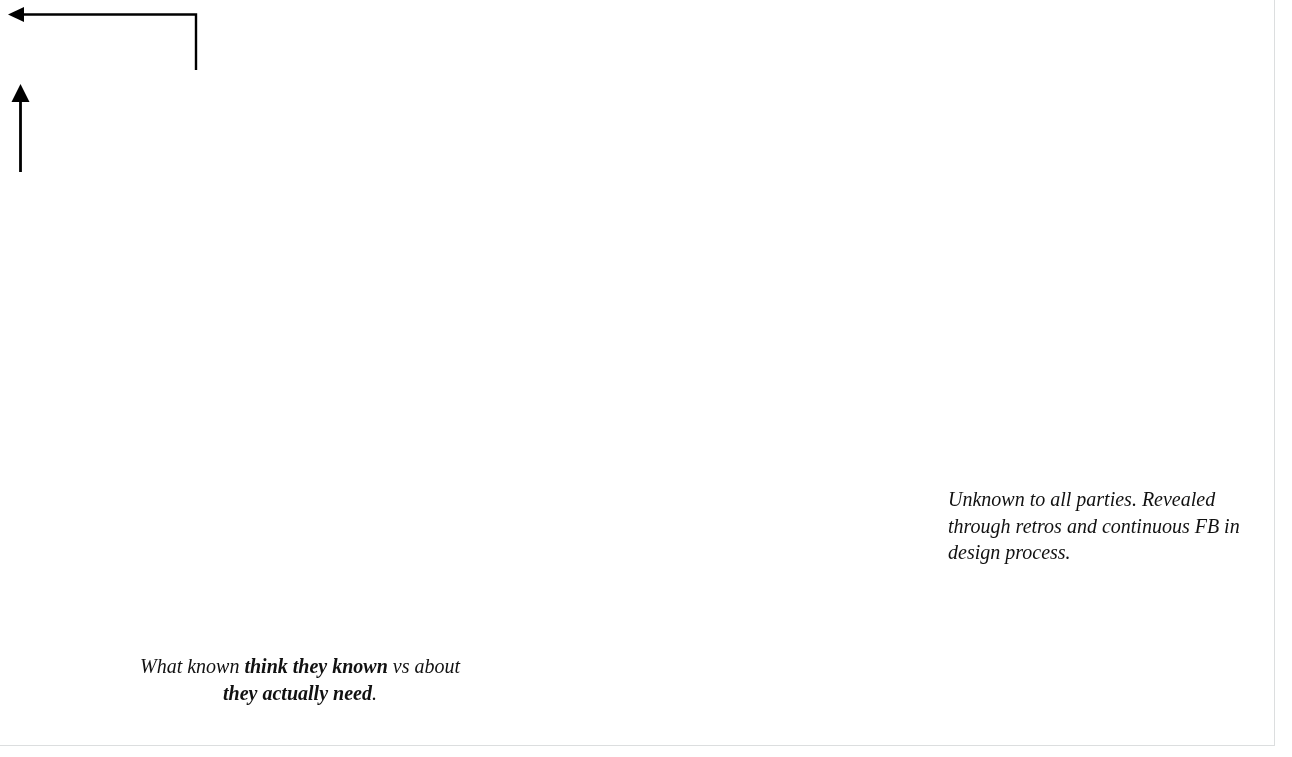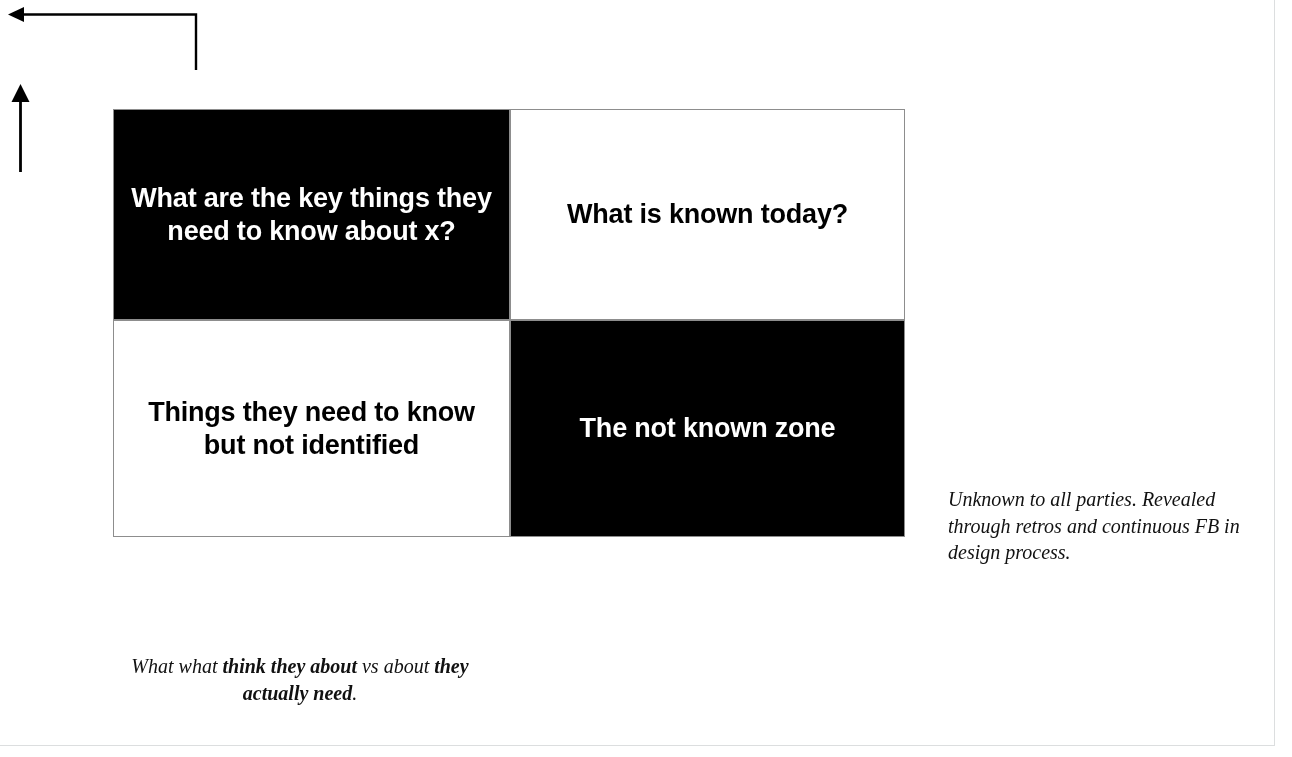--- a/index.html
+++ b/index.html
@@ -130,51 +130,32 @@
   }
 </style>
 </head>
 <body>
 
 <div id="canvas">
 
   <div class="canvas-edge-right"></div>
   <div class="canvas-edge-bottom"></div>
 
-  <div id="matrix">
-
-    <div class="cell dark">
-      <span class="cell-text">What are the key things they need to know about x?</span>
-    </div>
-
-    <div class="cell light">
-      <span class="cell-text">What is known today?</span>
-    </div>
-
-    <div class="cell light">
-      <span class="cell-text">Things they need to know but not identified</span>
-    </div>
-
-    <div class="cell dark">
-      <span class="cell-text">The not known zone</span>
-    </div>
-
-  </div>
 
   <div id="arrow-right-wrap">
     <svg class="arrow-svg" width="210" height="80" viewBox="0 0 210 80">
       <path d="M 196 70 L 196 14.5 L 19 14.5" fill="none" stroke="#000000" stroke-width="2.4"></path>
       <path d="M 8 14.5 L 24 7 L 24 22 Z" fill="#000000"></path>
     </svg>
   </div>
 
   <div id="arrow-bottom-wrap">
     <svg class="arrow-svg" width="44" height="96" viewBox="0 0 44 96">
       <path d="M 20.5 92 L 20.5 16" fill="none" stroke="#000000" stroke-width="2.8"></path>
       <path d="M 20.5 4 L 29.5 22 L 11.5 22 Z" fill="#000000"></path>
     </svg>
   </div>
 
   <div class="anno" id="anno-right"><span>Unknown to all parties. Revealed through retros and continuous FB in design process.</span></div>
 
-  <div class="anno" id="anno-bottom"><span>What what </span><b>think they about</b><span> vs about </span><b>they actually need</b><span>.</span></div>
+  <div class="anno" id="anno-bottom"><span>What known </span><b>think they known</b><span> vs about </span><b>they actually need</b><span>.</span></div>
 
 </div>
 
 </body></html>

